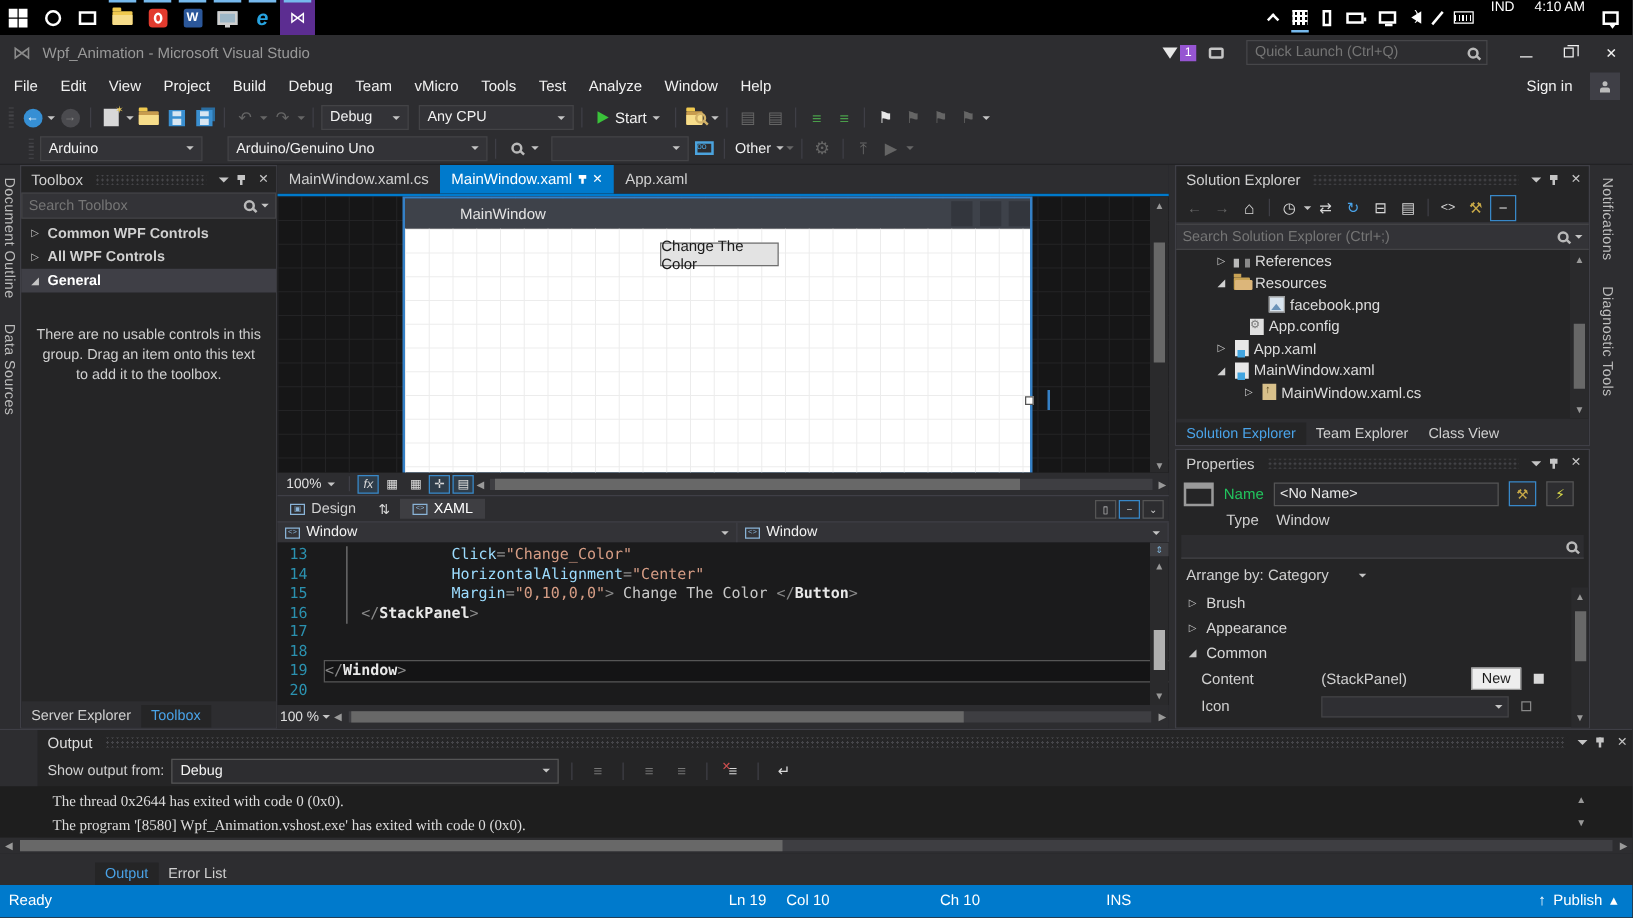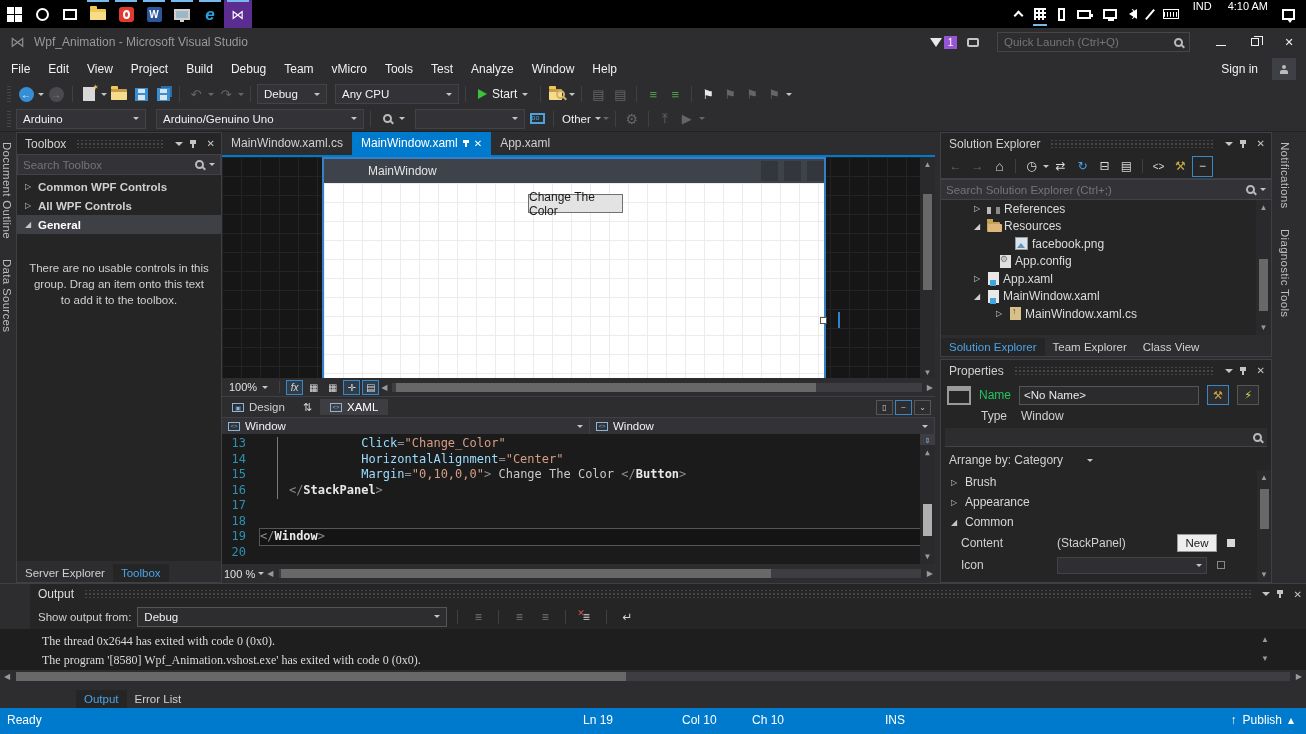--- a/index.html
+++ b/index.html
@@ -69,21 +69,21 @@
   .restore:before{content:"";position:absolute;top:-3px;left:2px;width:8px;height:8px;border-top:1px solid #f1f1f1;border-right:1px solid #f1f1f1}
   
   .menubar{left:0;top:56px;width:1306px;height:26px;display:flex;align-items:center;padding-left:2px}
   .mitem{padding:4px 9px;color:#f1f1f1;font-size:12px}
   .signin{margin-left:auto;color:#f1f1f1;padding:0 14px}
   .userbtn{width:24px;height:22px;background:#3f3f46;margin-right:10px;display:flex;align-items:center;justify-content:center}
   .person{width:8px;height:4px;background:#bbb;border-radius:2px 2px 0 0;position:relative;margin-top:6px}
   .person:before{content:"";position:absolute;top:-5px;left:2px;width:4px;height:4px;border-radius:50%;background:#bbb}
   
   .tbar1{left:0;top:82px;width:1306px;height:24px;display:flex;align-items:center;gap:2px;padding-left:4px}
-  .tbar2{left:0;top:106px;width:1306px;height:26px;display:flex;align-items:center;gap:2px;padding-left:4px;border-bottom:1px solid #222224}
+  .tbar2{left:0;top:106px;width:1306px;height:26px;display:flex;align-items:center;gap:2px;padding-left:20px;border-bottom:1px solid #222224}
   .grip{width:4px;height:16px;margin:0 3px;background:repeating-linear-gradient(#46464a 0 1px,transparent 1px 3px);background-size:1px 100%;background-repeat:repeat-x}
   .tsep{width:1px;height:16px;background:#3f3f46;margin:0 4px}
   .tico{height:22px;min-width:20px;display:flex;align-items:center;justify-content:center;padding:0 2px;font-size:13px}
   .tico.dis{color:#656565}
   .circ{width:15px;height:15px;border-radius:50%;display:flex;align-items:center;justify-content:center;font-size:10px;color:#fff}
   .circ.blue{background:#368fd4}.circ.gray{background:#4b4b4f;color:#8a8a8a}
   .floppy{width:13px;height:13px;background:#3a8fd0;position:relative}
   .floppy:before{content:"";position:absolute;top:1px;left:3px;width:7px;height:4px;background:#d8e6f2}
   .floppy:after{content:"";position:absolute;bottom:1px;left:3px;width:7px;height:5px;background:#d8e6f2}
   .newproj{width:12px;height:14px;background:#d8d8d8;position:relative}
@@ -407,21 +407,21 @@
     <span class="car sm"></span>
   </div>
 
   <div class="abs tbar2">
     <span class="grip"></span>
     <div class="combo" style="width:130px">
         <span class="val">Arduino</span>
         <span class="grow"></span>
         <span class="car sm"></span>
       </div>
-    <div class="combo" style="width:208px;margin-left:8px">
+    <div class="combo" style="width:208px;margin-left:18px">
         <span class="val">Arduino/Genuino Uno</span>
         <span class="grow"></span>
         <span class="car sm"></span>
       </div>
     <span class="tsep"></span>
     <span class="tico">
         <span class="mag"></span>
       </span>
     <span class="car sm"></span>
     <div class="combo" style="width:110px;margin-left:8px">
@@ -790,21 +790,21 @@
     </div>
     <div class="outtabs">
       <span class="btab on">Output</span>
       <span class="btab">Error List</span>
     </div>
   </div>
 
   <div class="abs statusbar">
     <span class="st" style="left:7px">Ready</span>
     <span class="st" style="left:583px">Ln 19</span>
-    <span class="st" style="left:682px">Col 10</span>
+    <span class="st" style="left:629px">Col 10</span>
     <span class="st" style="left:752px">Ch 10</span>
     <span class="st" style="left:885px">INS</span>
     <span class="st row" style="right:12px;gap:6px">
       <span>↑</span>
       <span>Publish</span>
       <span>▴</span>
     </span>
   </div>
 
 </div>

